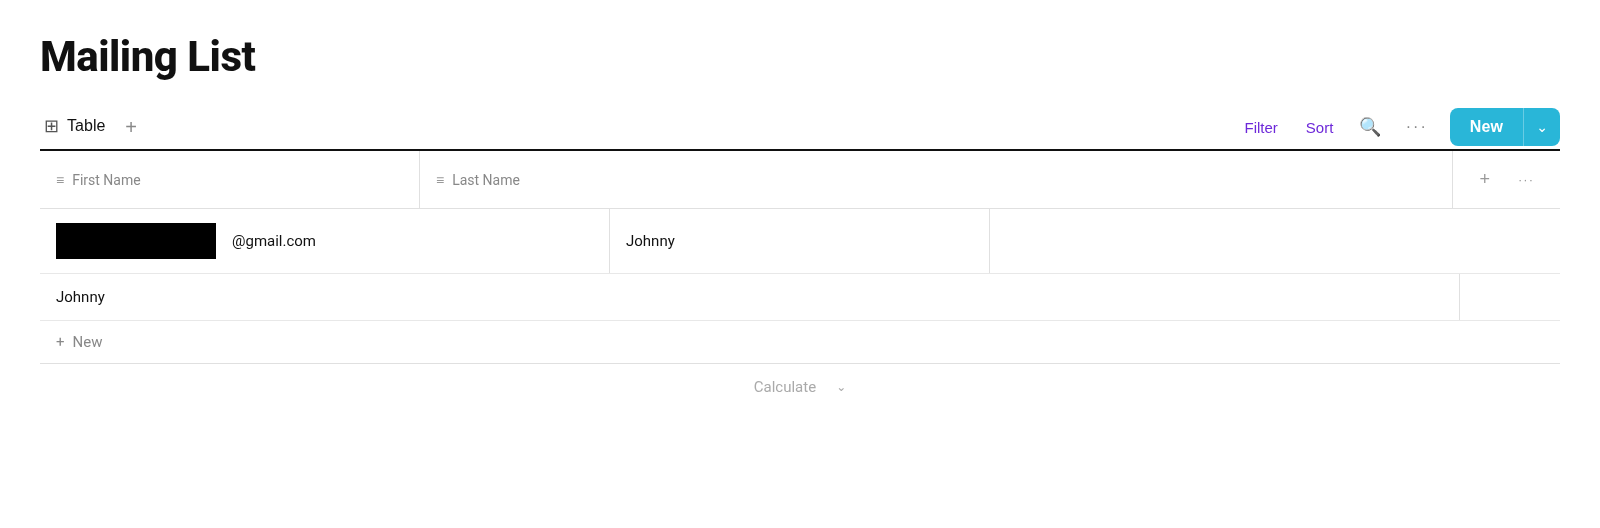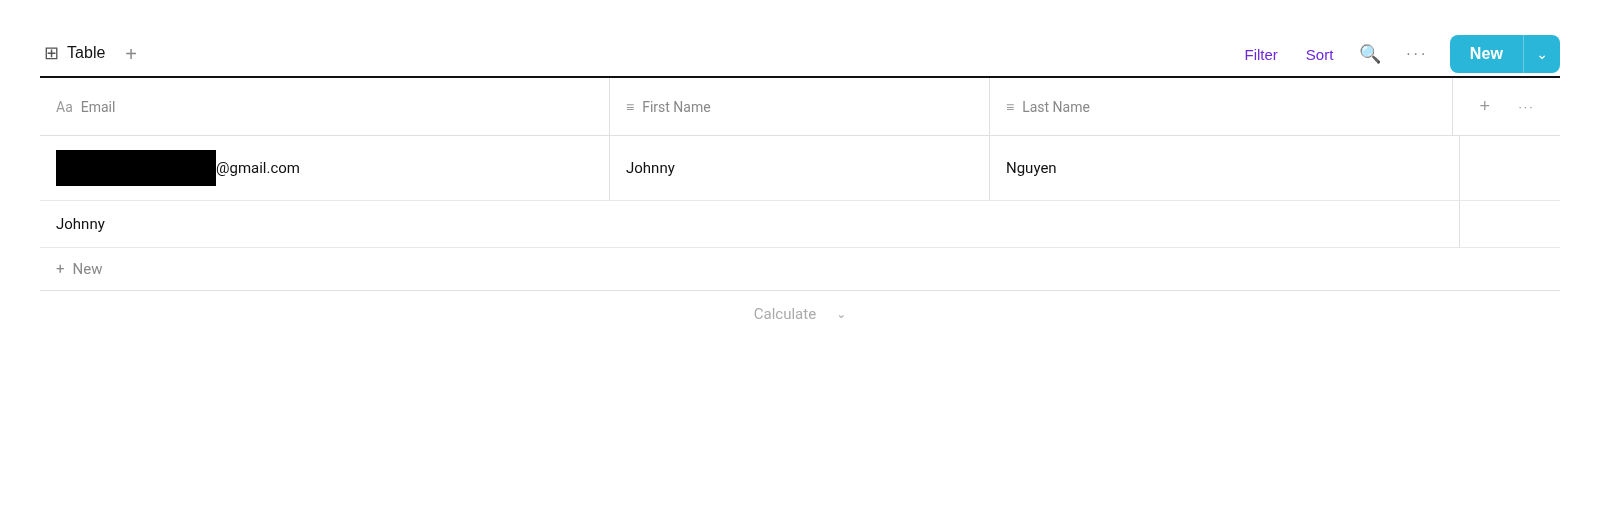--- a/index.html
+++ b/index.html
@@ -206,21 +206,21 @@
     }
 
     .cell-email {
       flex: 0 0 570px;
       padding: 14px 16px;
       font-size: 15px;
       color: #111;
       border-right: 1px solid #e0e0e0;
       display: flex;
       align-items: center;
-      gap: 0;
+      gap: 16px;
     }
 
     .redacted-block {
       display: inline-block;
       width: 160px;
       height: 36px;
       background: #000000;
       margin-right: 0;
       vertical-align: middle;
     }
@@ -280,20 +280,21 @@
 
     .chevron-down {
       font-size: 12px;
     }
   </style>
 </head>
 <body>
 
 <div class="page-container">
 
+  <h1 class="page-title">Mailing List</h1>
 
   <div class="toolbar">
 
     <div class="toolbar-left">
 
       <button class="tab-button">
         <span class="tab-icon">⊞</span>
         <span>Table</span>
       </button>
 
@@ -320,24 +321,20 @@
           <span>⌄</span>
         </button>
       </div>
     </div>
   </div>
 
   <div class="table-container">
 
     <div class="table-header-row">
 
-      <div class="col-email">
-        <span class="col-header-icon">Aa</span>
-        <span class="col-header-text">Email</span>
-      </div>
 
       <div class="col-firstname">
         <span class="col-header-icon">≡</span>
         <span class="col-header-text">First Name</span>
       </div>
 
       <div class="col-lastname">
         <span class="col-header-icon">≡</span>
         <span class="col-header-text">Last Name</span>
       </div>
@@ -347,21 +344,20 @@
         <button class="toolbar-icon-btn" style="font-size:13px; color:#999; letter-spacing:1px;">···</button>
       </div>
     </div>
 
     <div class="data-row">
       <div class="cell-email">
         <span class="redacted-block"></span>
         <span>@gmail.com</span>
       </div>
       <div class="cell-firstname">Johnny</div>
-      <div class="cell-lastname">Nguyen</div>
       <div class="cell-empty"></div>
     </div>
 
     <div class="data-row">
       <div class="cell-lastname">Johnny</div>
       <div class="cell-empty"></div>
     </div>
 
     <div class="add-row-bar">
       <span>+</span>

